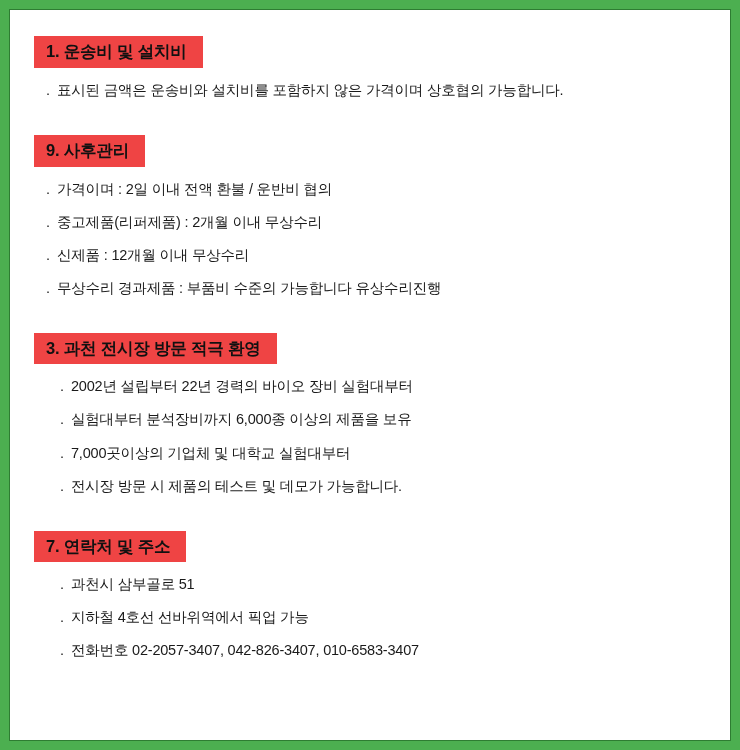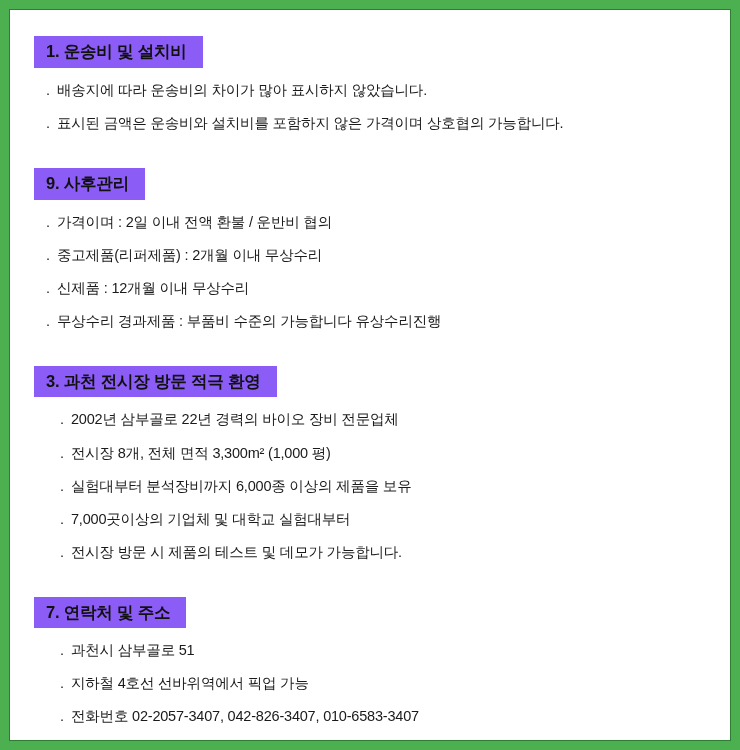--- a/index.html
+++ b/index.html
@@ -31,21 +31,21 @@
     margin-bottom: 26px;
   }
   .section:last-child {
     margin-bottom: 0;
   }
   .sec-title-wrap {
     margin-bottom: 12px;
   }
   .sec-title {
     display: inline-block;
-    background: #8b5cf6;
+    background: #ef4444;
     color: #111111;
     font-size: 16.5px;
     font-weight: bold;
     line-height: 1.2;
     padding: 6px 16px 6px 12px;
     letter-spacing: -0.2px;
   }
   .items {
     padding-left: 12px;
   }
@@ -74,21 +74,20 @@
 <body>
 
 <div class="page">
   <div class="inner">
 
     <div class="section indent-1 gap-m">
       <div class="sec-title-wrap">
         <span class="sec-title">1. 운송비 및 설치비</span>
       </div>
       <div class="items">
-        <div class="item"><span class="bullet">.</span><span>배송지에 따라 운송비의 차이가 많아 표시하지 않았습니다.</span></div>
         <div class="item"><span class="bullet">.</span><span>표시된 금액은 운송비와 설치비를 포함하지 않은 가격이며 상호협의 가능합니다.</span></div>
       </div>
     </div>
 
     <div class="section indent-1 gap-m">
       <div class="sec-title-wrap">
         <span class="sec-title">9. 사후관리</span>
       </div>
       <div class="items">
         <div class="item"><span class="bullet">.</span><span>가격이며 : 2일 이내 전액 환불 / 운반비 협의</span></div>
@@ -96,22 +95,21 @@
         <div class="item"><span class="bullet">.</span><span>신제품 : 12개월 이내 무상수리</span></div>
         <div class="item"><span class="bullet">.</span><span>무상수리 경과제품 : 부품비 수준의 가능합니다 유상수리진행</span></div>
       </div>
     </div>
 
     <div class="section indent-2 gap-m">
       <div class="sec-title-wrap">
         <span class="sec-title">3. 과천 전시장 방문 적극 환영</span>
       </div>
       <div class="items">
-        <div class="item"><span class="bullet">.</span><span>2002년 삼부골로 22년 경력의 바이오 장비 전문업체</span></div>
-        <div class="item"><span class="bullet">.</span><span>전시장 8개, 전체 면적 3,300m² (1,000 평)</span></div>
+        <div class="item"><span class="bullet">.</span><span>2002년 설립부터 22년 경력의 바이오 장비 실험대부터</span></div>
         <div class="item"><span class="bullet">.</span><span>실험대부터 분석장비까지 6,000종 이상의 제품을 보유</span></div>
         <div class="item"><span class="bullet">.</span><span>7,000곳이상의 기업체 및 대학교 실험대부터</span></div>
         <div class="item"><span class="bullet">.</span><span>전시장 방문 시 제품의 테스트 및 데모가 가능합니다.</span></div>
       </div>
     </div>
 
     <div class="section indent-2">
       <div class="sec-title-wrap">
         <span class="sec-title">7. 연락처 및 주소</span>
       </div>

